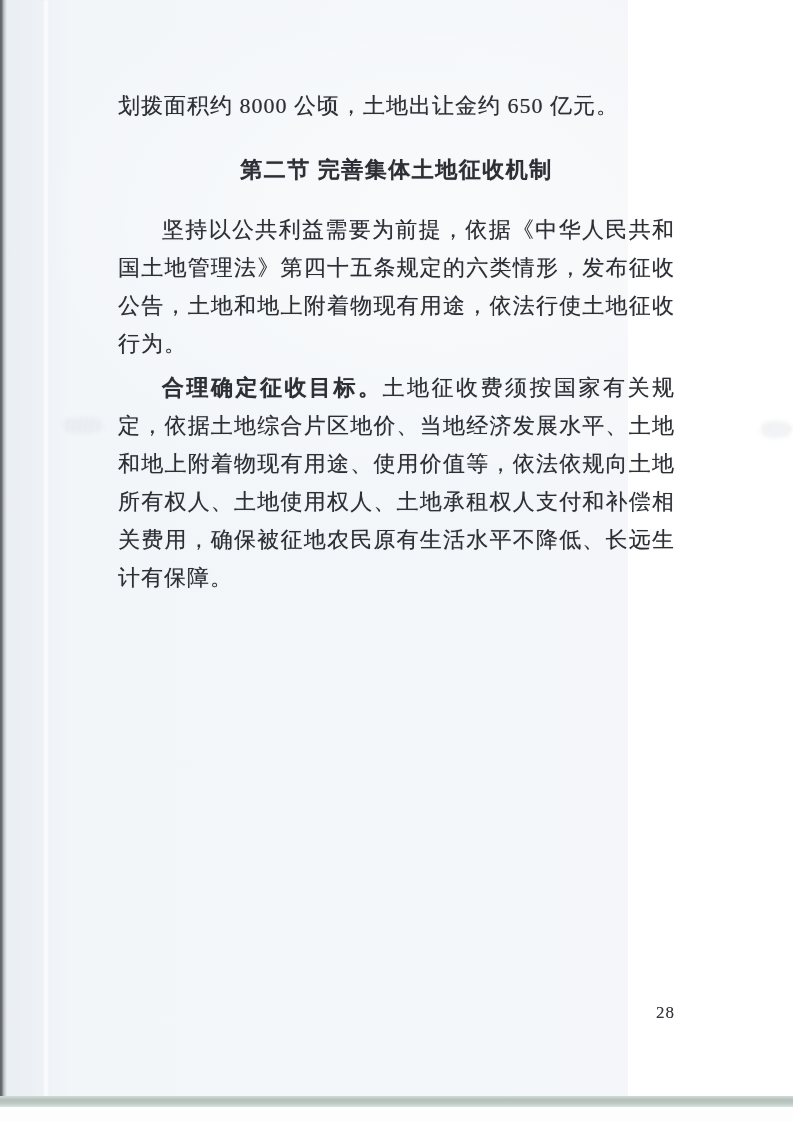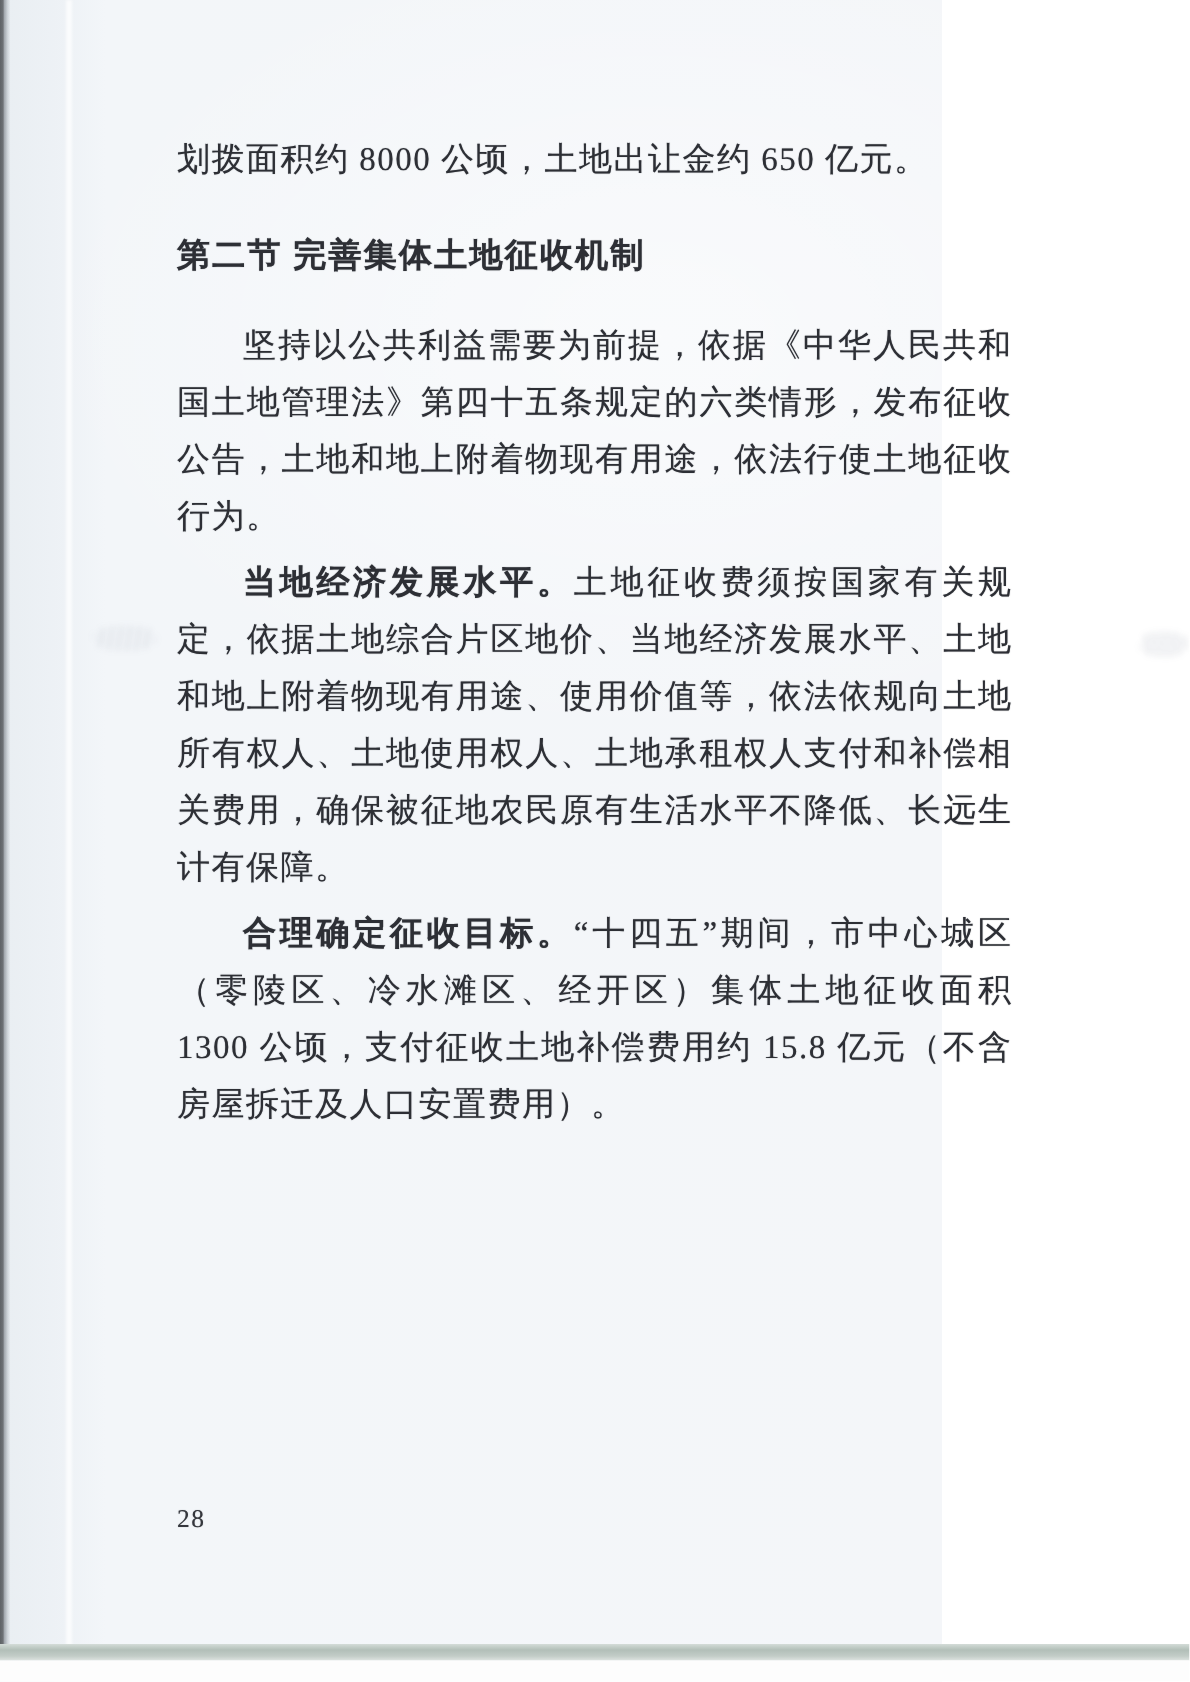--- a/index.html
+++ b/index.html
@@ -83,42 +83,42 @@
     line-height: 38px;
     letter-spacing: 1px;
     text-shadow: 0 0 0.7px rgba(50,52,60,0.55);
   }
   .intro-line {
     margin: 0;
     text-align: justify;
   }
   .section-heading {
     margin: 26px 0 0 0;
-    text-align: left;
+    text-align: center;
     font-weight: bold;
     font-size: 22px;
     letter-spacing: 1.5px;
   }
   .body-para {
     margin: 6px 0 0 0;
     text-align: justify;
     text-indent: 2em;
   }
   .body-para.first {
     margin-top: 22px;
   }
   .para-lead {
     font-weight: bold;
   }
   .page-number {
     position: absolute;
     left: 118px;
     top: 1003px;
     width: 557px;
-    text-align: left;
+    text-align: right;
     font-size: 17px;
     letter-spacing: 1px;
     color: #35373d;
     text-shadow: 0 0 0.6px rgba(50,52,60,0.5);
   }
 </style>
 </head>
 <body>
 
 <div class="scan-page">
@@ -126,24 +126,23 @@
   <div class="fold-streak"></div>
 
   <div class="content">
 
     <p class="intro-line">划拨面积约 8000 公顷，土地出让金约 650 亿元。</p>
 
     <h2 class="section-heading">第二节 完善集体土地征收机制</h2>
 
     <p class="body-para first"><span class="para-lead"></span><span>坚持以公共利益需要为前提，依据《中华人民共和国土地管理法》第四十五条规定的六类情形，发布征收公告，土地和地上附着物现有用途，依法行使土地征收行为。</span></p>
 
-    <p class="body-para"><span class="para-lead">当地经济发展水平。</span><span>土地征收费须按国家有关规定，依据土地综合片区地价、当地经济发展水平、土地和地上附着物现有用途、使用价值等，依法依规向土地所有权人、土地使用权人、土地承租权人支付和补偿相关费用，确保被征地农民原有生活水平不降低、长远生计有保障。</span></p>
+    <p class="body-para"><span class="para-lead">合理确定征收目标。</span><span>土地征收费须按国家有关规定，依据土地综合片区地价、当地经济发展水平、土地和地上附着物现有用途、使用价值等，依法依规向土地所有权人、土地使用权人、土地承租权人支付和补偿相关费用，确保被征地农民原有生活水平不降低、长远生计有保障。</span></p>
 
 
-    <p class="body-para"><span class="para-lead">合理确定征收目标。</span><span>“十四五”期间，市中心城区（零陵区、冷水滩区、经开区）集体土地征收面积 1300 公顷，支付征收土地补偿费用约 15.8 亿元（不含房屋拆迁及人口安置费用）。</span></p>
 
   </div>
 
   <div class="page-number">28</div>
 
   <div class="smudge smudge-left"></div>
   <div class="smudge smudge-right"></div>
 
   <div class="left-scan-edge"></div>
   <div class="bottom-scan-band"></div>

